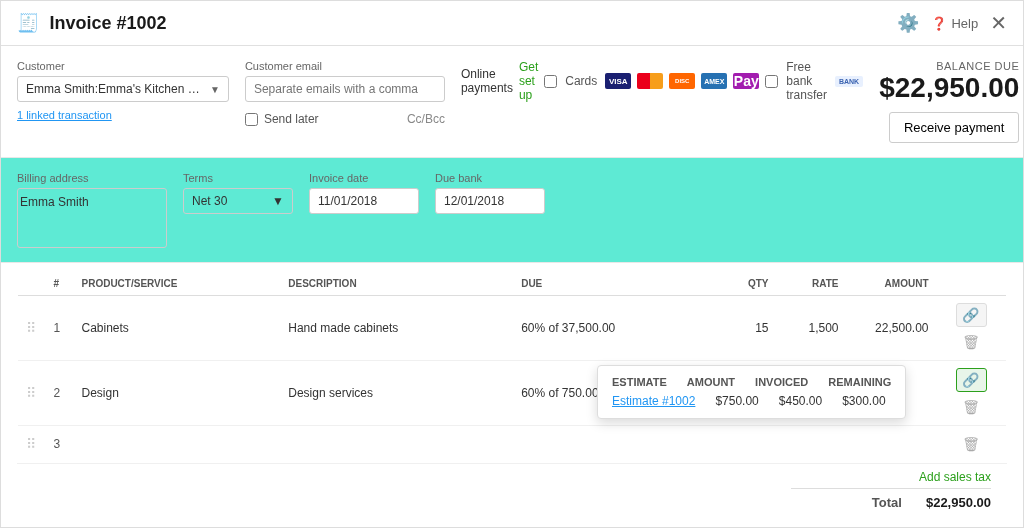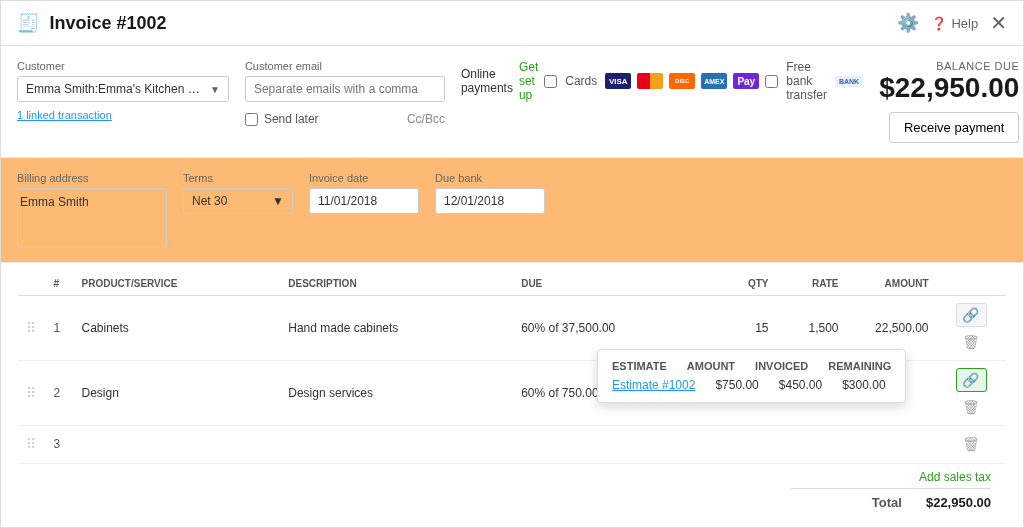--- a/index.html
+++ b/index.html
@@ -37,30 +37,30 @@
     .online-payments-header { display: flex; align-items: center; gap: 6px; font-size: 12px; }
     .get-setup { color: #2ca01c; font-size: 12px; cursor: pointer; }
     .payment-option { display: flex; align-items: center; gap: 8px; }
     .payment-option label { font-size: 12px; color: #555; }
     .card-icons { display: flex; gap: 6px; align-items: center; }
     .card-icon { display: inline-block; width: 26px; height: 16px; border-radius: 2px; font-size: 7px; font-weight: bold; display: flex; align-items: center; justify-content: center; }
     .card-visa { background: #1a1f71; color: #fff; font-size: 8px; }
     .card-mc { background: #eb001b; color: #fff; font-size: 7px; border-radius: 2px; position: relative; width: 26px; height: 16px; }
     .card-disc { background: #ff6600; color: #fff; font-size: 6px; }
     .card-amex { background: #2671b2; color: #fff; font-size: 7px; }
-    .card-apple { background: #6d28d9; color: #fff; font-size: 10px; }
+    .card-apple { background: #a21caf; color: #fff; font-size: 14px; }
     .bank-badge { background: #e8f0fe; color: #3c64b1; font-size: 7px; font-weight: bold; padding: 2px 4px; border-radius: 2px; }
 
     .balance-section { margin-left: auto; text-align: right; }
     .balance-label { font-size: 11px; color: #666; text-transform: uppercase; letter-spacing: 0.5px; }
     .balance-amount { font-size: 28px; font-weight: 700; color: #1a1a1a; }
     .receive-payment-btn { margin-top: 8px; border: 1px solid #ccc; background: #fff; padding: 7px 14px; border-radius: 3px; font-size: 13px; font-weight: 500; cursor: pointer; white-space: nowrap; }
 
     
-    .billing-section { padding: 14px 16px; border-bottom: 1px solid #e8e8e8; background: #fdba74; }
+    .billing-section { padding: 14px 16px; border-bottom: 1px solid #e8e8e8; background: #5eead4; }
     .billing-row { display: flex; align-items: flex-start; gap: 16px; }
     .billing-address { display: flex; flex-direction: column; gap: 4px; }
     .billing-address label { font-size: 11px; color: #666; font-weight: 500; }
     .billing-address-box { border: 1px solid #ccc; border-radius: 3px; padding: 6px 2px; min-width: 150px; min-height: 60px; font-size: 12px; }
 
     .field-group { display: flex; flex-direction: column; gap: 4px; }
     .field-group label { font-size: 11px; color: #666; font-weight: 500; }
     .field-input { border: 1px solid #ccc; border-radius: 3px; padding: 5px 8px; font-size: 12px; color: #333; }
     .terms-select { display: flex; align-items: center; border: 1px solid #ccc; border-radius: 3px; padding: 5px 8px; min-width: 110px; justify-content: space-between; font-size: 12px; }
     .invoice-table { width: 100%; border-collapse: collapse; border: 1.5px solid #2ca01c; border-radius: 4px; overflow: hidden; }
@@ -259,21 +259,21 @@
             <td class="td-right"></td>
             <td>
               <div class="action-cell">
                 <span class="delete-icon">🗑</span>
               </div>
             </td>
           </tr>
         </tbody>
       </table>
 
-      <div class="tooltip-popup" style="left:580px; top:78px;">
+      <div class="tooltip-popup" style="left:580px; top:94px;">
         <div class="tooltip-header">
           <span>Estimate</span>
           <span>Amount</span>
           <span>Invoiced</span>
           <span>Remaining</span>
         </div>
         <div class="tooltip-values">
           <span class="tooltip-link">Estimate #1002</span>
           <span>$750.00</span>
           <span>$450.00</span>

